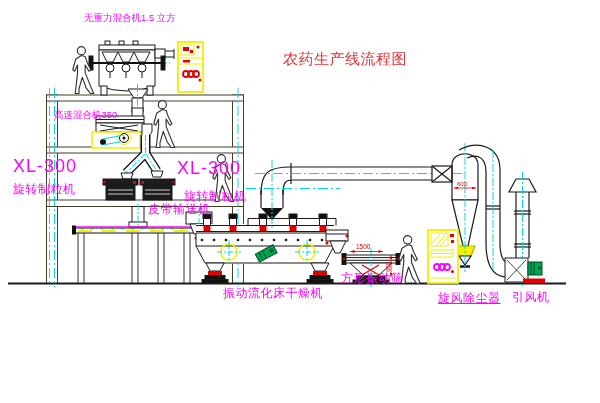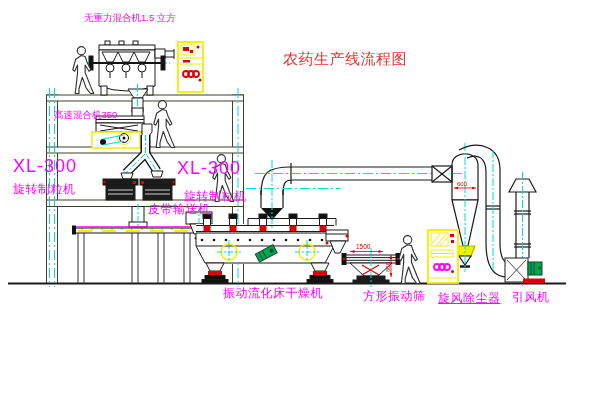--- a/index.html
+++ b/index.html
@@ -382,18 +382,18 @@
 
 <div class="lbl lbl-big" style="left:13px;top:157px;">XL-300</div>
 <div class="lbl lbl-sm" style="left:13px;top:183px;">旋转制粒机</div>
 <div class="lbl lbl-big" style="left:177px;top:159px;">XL-300</div>
 <div class="lbl lbl-sm" style="left:184px;top:190px;">旋转制粒机</div>
 
 <div class="lbl lbl-sm" style="left:148px;top:203px;font-family:Liberation Serif, serif;">皮带输送机</div>
 
 <div class="lbl lbl-sm" style="left:223px;top:287px;">振动流化床干燥机</div>
 
-<div class="lbl lbl-sm" style="left:341px;top:290px;margin-left:22px;">方形振动筛</div>
+<div class="lbl lbl-sm" style="left:341px;top:272px;">方形振动筛</div>
 
 <div class="lbl lbl-sm" style="left:438px;top:292px;text-decoration:underline;">旋风除尘器</div>
 <div class="lbl lbl-sm" style="left:512px;top:291px;">引风机</div>
 
 </div>
 
 </body></html>

